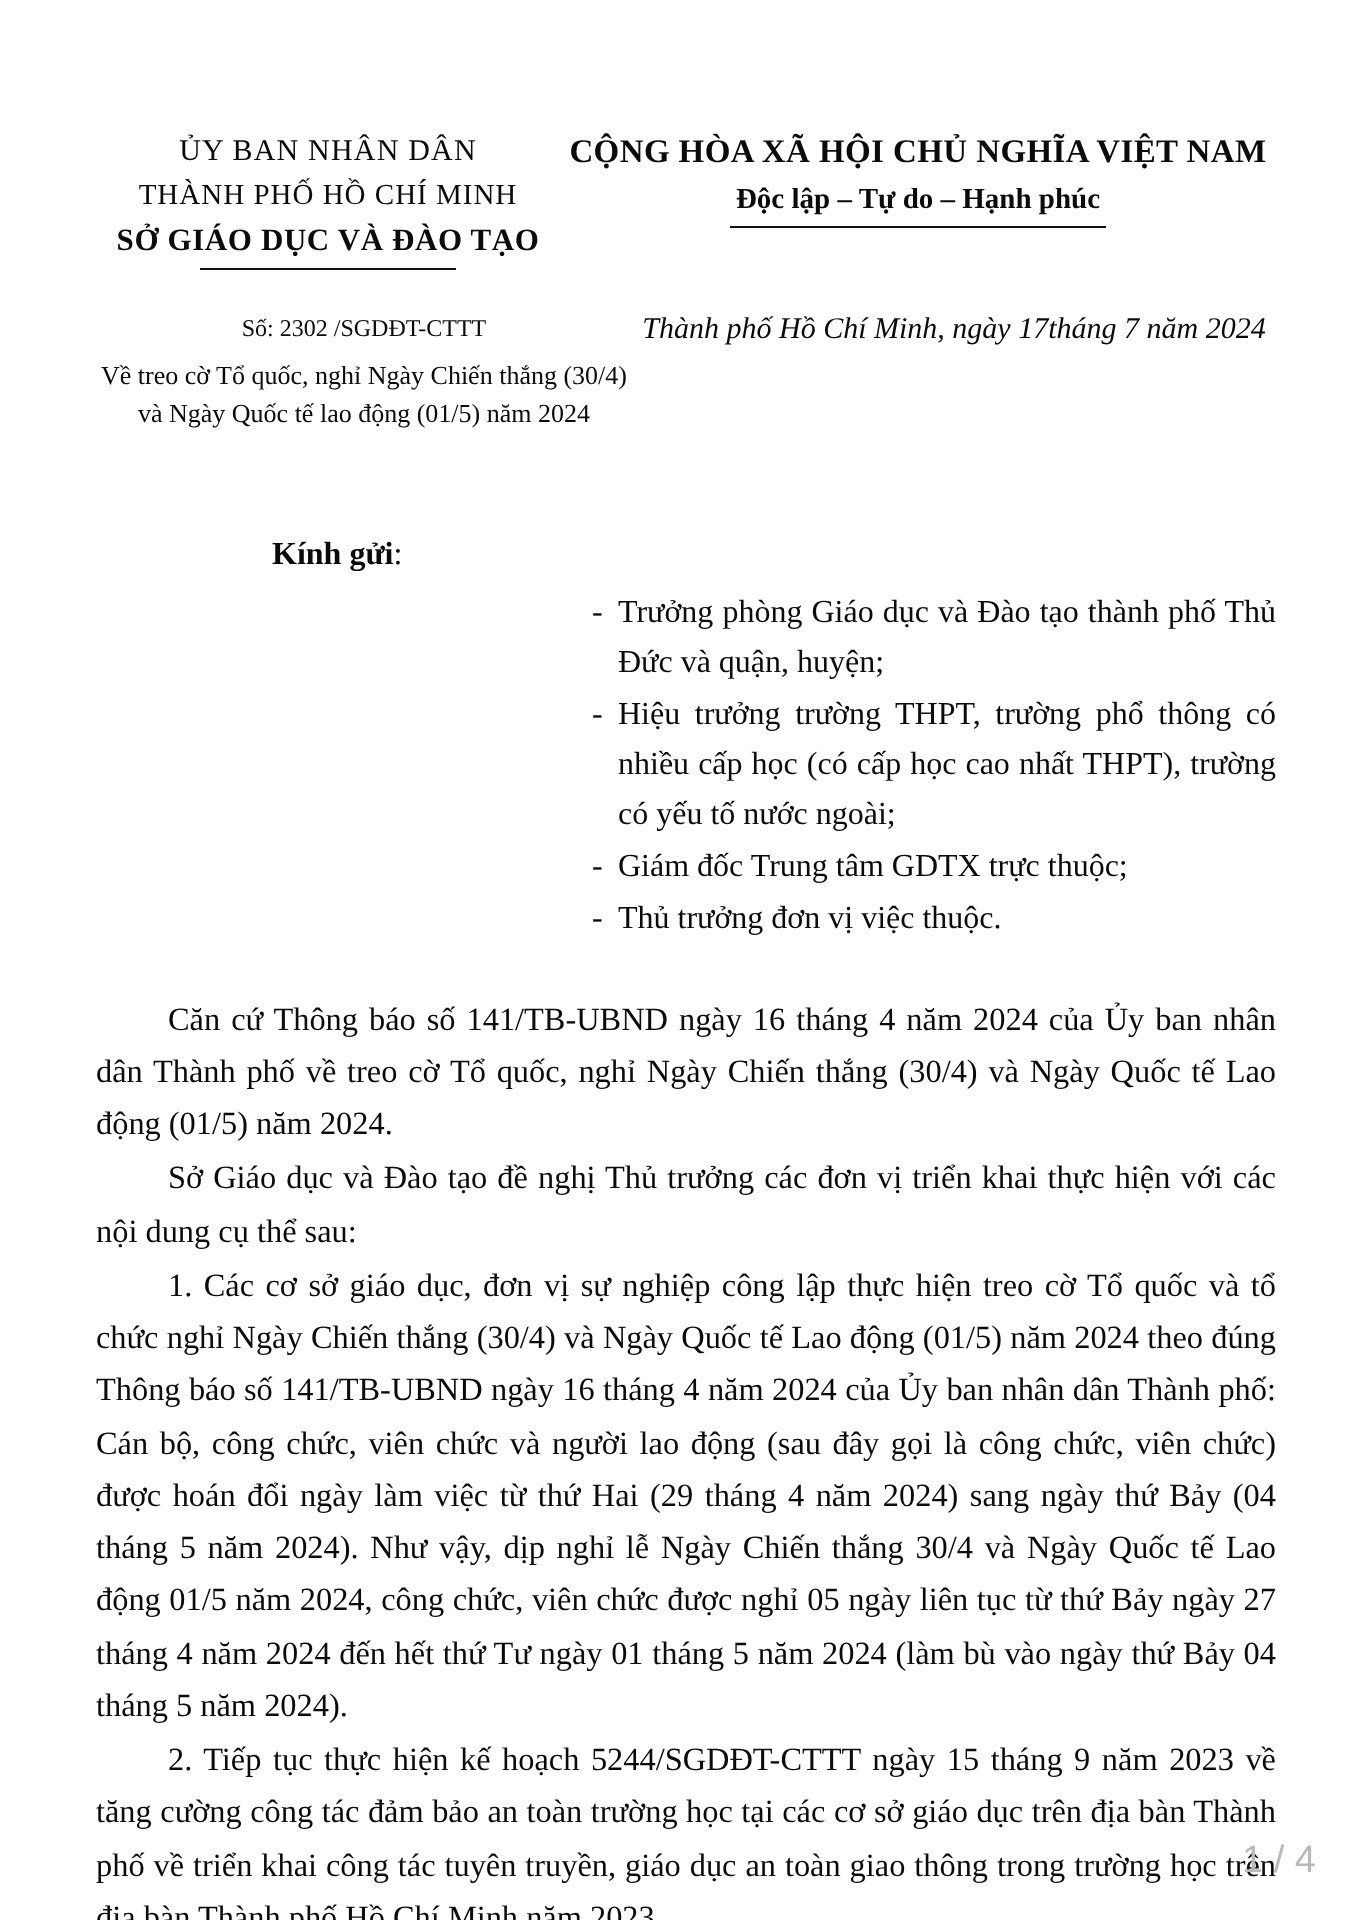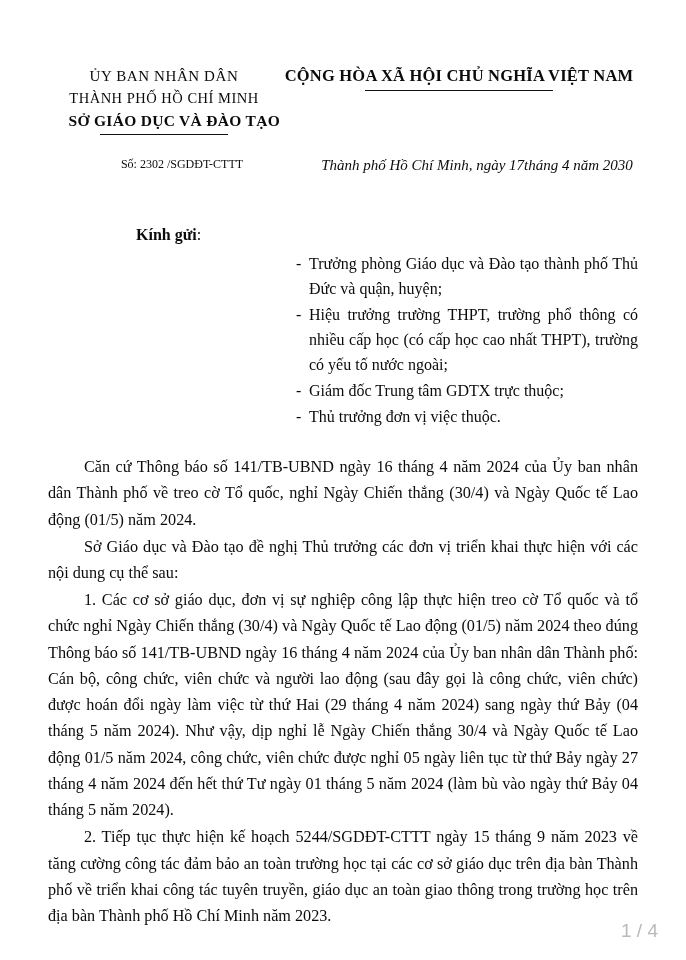--- a/index.html
+++ b/index.html
@@ -46,21 +46,20 @@
   .org-line2 {
     font-size: 14.5px;
     letter-spacing: 0.5px;
     line-height: 1.45;
   }
   .org-line3 {
     font-size: 15.5px;
     font-weight: bold;
     letter-spacing: 0.3px;
     line-height: 1.5;
-    text-align: right;
   }
   .underline-short {
     width: 128px;
     height: 1.4px;
     background: #111;
     margin: 2px auto 0 auto;
   }
   .nation-line1 {
     font-size: 16.5px;
     font-weight: bold;
@@ -173,29 +172,34 @@
 
   <div class="header">
     <div class="hdr-left">
       <div class="org-line1">ỦY BAN NHÂN DÂN</div>
       <div class="org-line2">THÀNH PHỐ HỒ CHÍ MINH</div>
       <div class="org-line3">SỞ GIÁO DỤC VÀ ĐÀO TẠO</div>
       <div class="underline-short"></div>
     </div>
     <div class="hdr-right">
       <div class="nation-line1">CỘNG HÒA XÃ HỘI CHỦ NGHĨA VIỆT NAM</div>
+      <div class="nation-line2">Độc lập – Tự do – Hạnh phúc</div>
       <div class="underline-mid"></div>
     </div>
   </div>
 
   <div class="numrow">
     <div class="num-left">
       <div class="num-main">Số: 2302 /SGDĐT-CTTT</div>
-    </div>
-    <div class="num-right">Thành phố Hồ Chí Minh, ngày 17tháng 4 năm 2030</div>
+      <div class="subject">
+        <span>Về treo cờ Tổ quốc, nghỉ Ngày Chiến thắng  (30/4)</span><br>
+        <span>và Ngày Quốc tế lao  động (01/5) năm 2024</span>
+      </div>
+    </div>
+    <div class="num-right">Thành phố Hồ Chí Minh, ngày 17tháng 7 năm 2024</div>
   </div>
 
   <div class="kinhgui">
     <span class="lbl">Kính gửi</span><span class="lbl-plain">:</span>
   </div>
   <div class="recipients">
     <div class="recipient">
       <span class="dash">-</span>
       <span class="txt">Trưởng phòng Giáo dục và Đào tạo thành phố Thủ Đức và quận, huyện;</span>
     </div>

